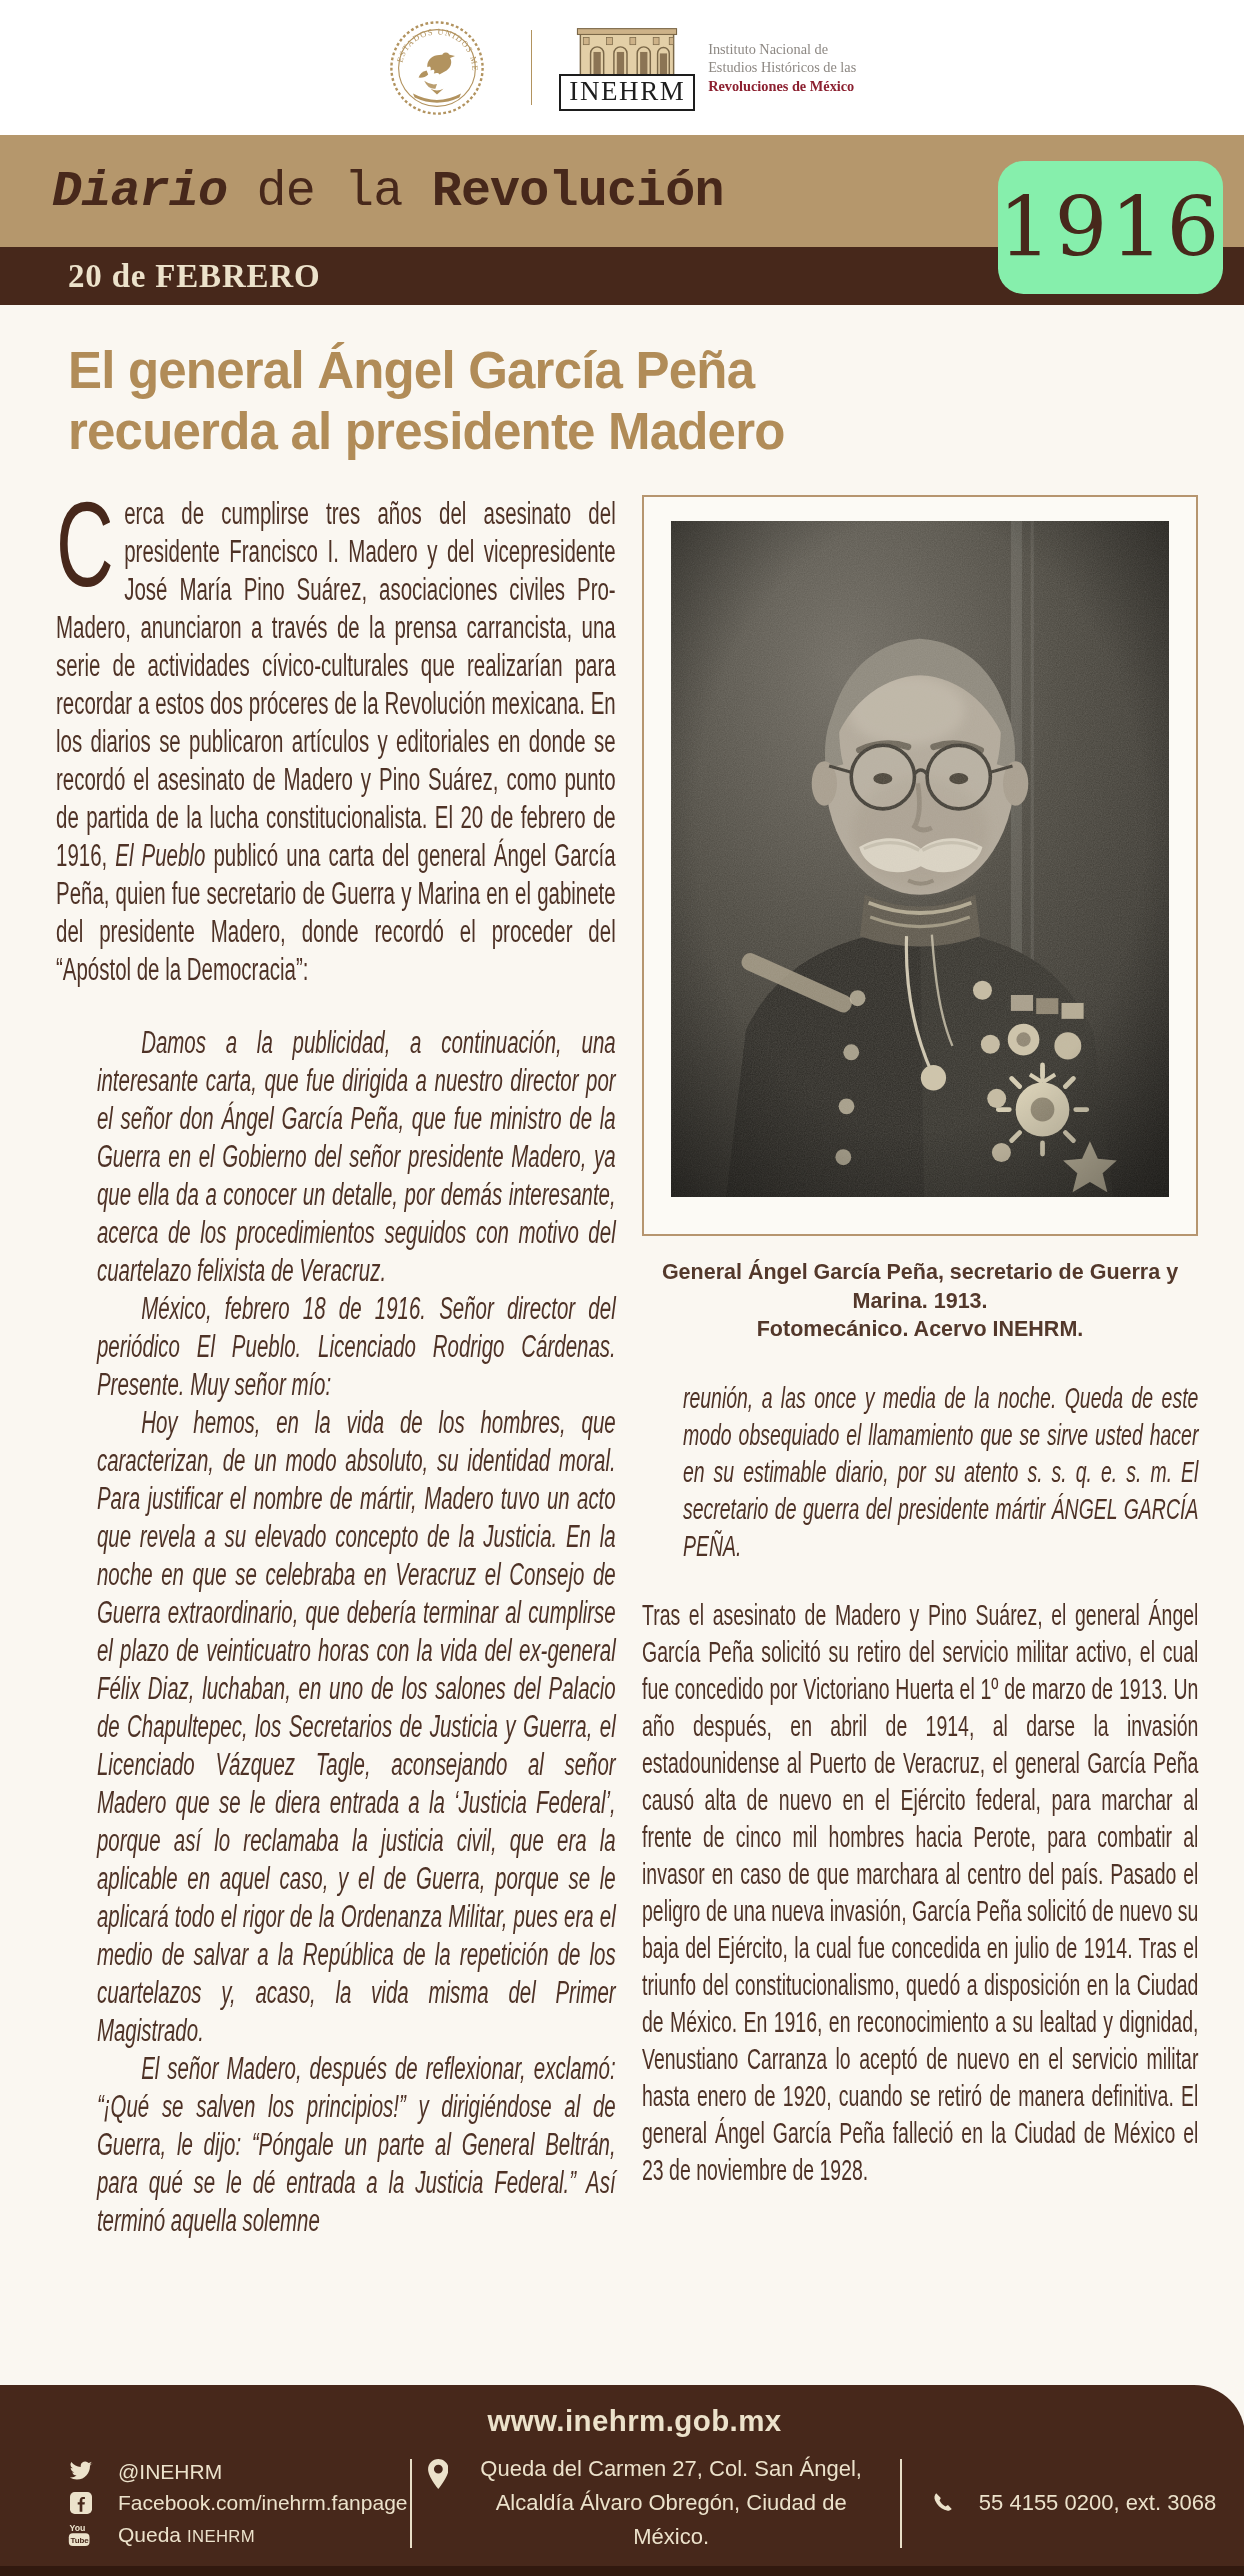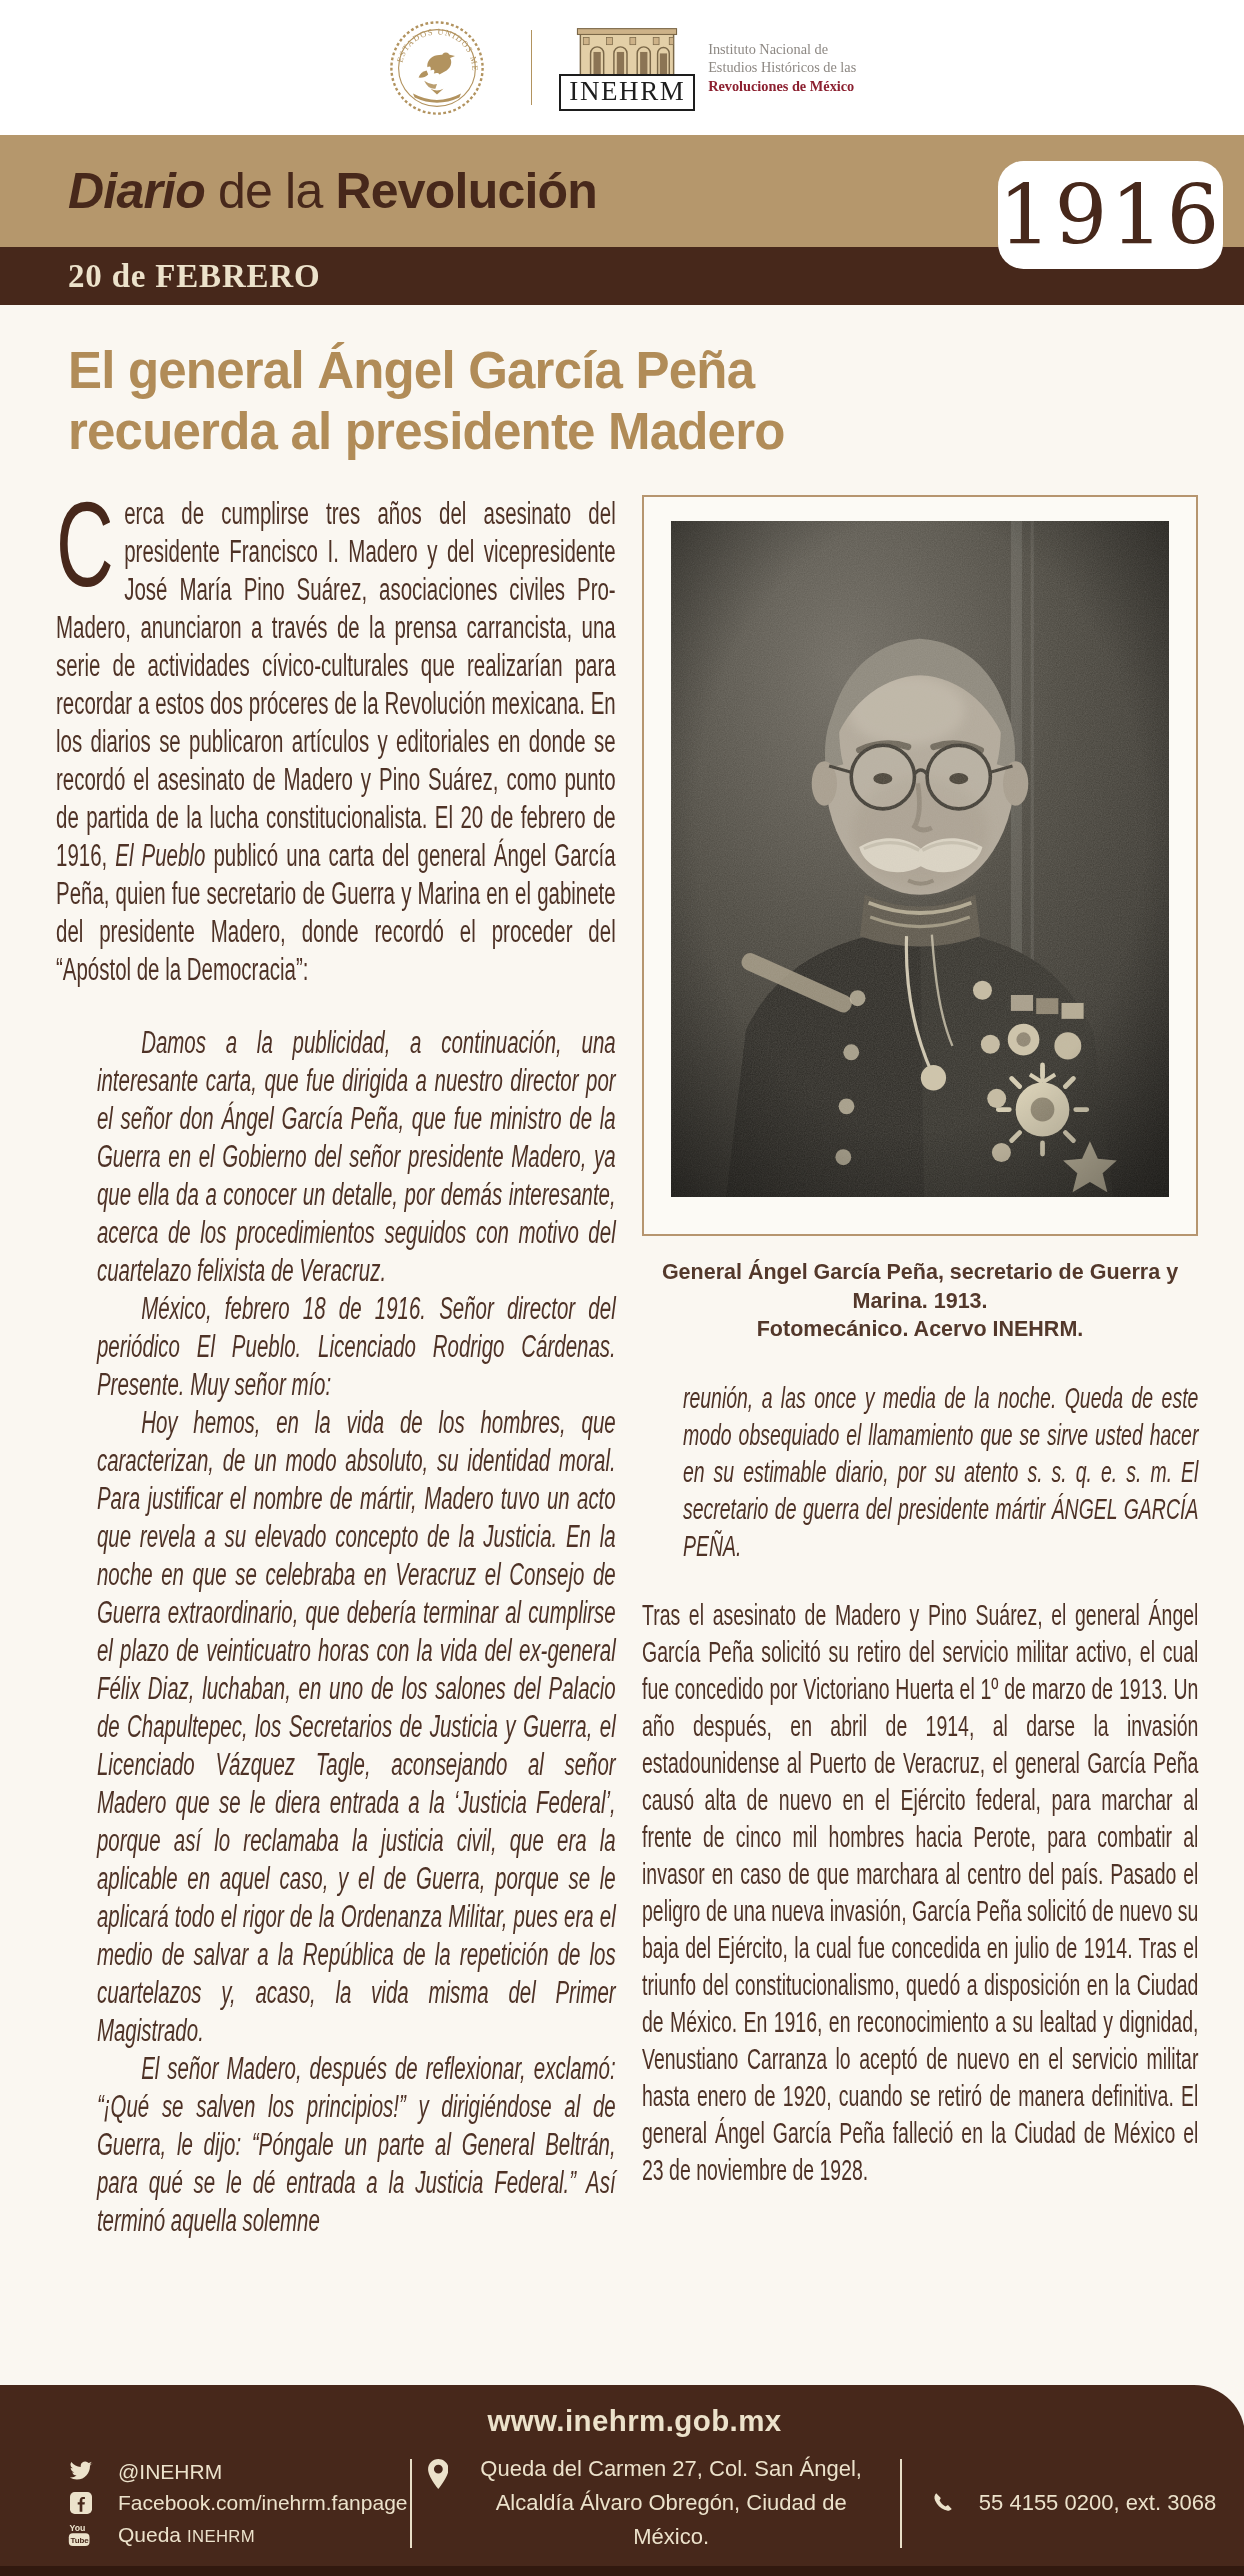--- a/index.html
+++ b/index.html
@@ -16,26 +16,26 @@
   .cultura-sub{font-size:18.3px;font-weight:bold;color:#1b1b1b;margin-top:6.4px;letter-spacing:0.3px;}
   .logo-divider{width:1.6px;height:75px;background:#b2935f;margin:0 27px;}
   .inehrm-block{display:flex;align-items:center;}
   .inehrm-left{display:flex;flex-direction:column;align-items:center;margin-right:12.7px;}
   .inehrm-building{width:102px;height:53px;}
   .inehrm-box{border:2.4px solid #1d1d1d;padding:0 8px 1.6px;font-family:"Liberation Serif",serif;font-size:27px;letter-spacing:1.6px;color:#1d1d1d;margin-top:-3.2px;background:#fff;}
   .inehrm-text{font-family:"Liberation Serif",serif;font-size:14.3px;line-height:1.3;color:#8d8883;}
   .inehrm-text .red{color:#8c2030;font-weight:bold;}
   
   .band-tan{height:112px;background:#b5976c;position:relative;display:flex;align-items:center;flex:none;}
-  .diario{margin-left:68px;font-size:50px;color:#47281b;letter-spacing:-0.8px;white-space:nowrap;}
+  .diario{margin-left:52px;font-size:50px;color:#47281b;letter-spacing:-0.8px;white-space:nowrap;font-family:Liberation Mono, monospace;}
   .diario .it{font-weight:bold;font-style:italic;}
   .diario .light{font-weight:normal;}
   .diario .bold{font-weight:bold;}
   .year-badge{
-    position:absolute;right:22px;top:26px;width:225px;height:108px;background:#ffffff;
+    position:absolute;right:22px;top:26px;width:225px;height:133px;background:#86efac;
     border-radius:25.5px;display:flex;align-items:center;justify-content:center;z-index:10;
     font-family:"DejaVu Serif",serif;font-size:83px;color:#47281b;letter-spacing:3.2px;
   }
   .band-dark{height:58px;background:#47281b;display:flex;align-items:center;flex:none;}
   .date-label{margin-left:68px;color:#ece2cb;font-size:33px;font-weight:bold;font-family:"Liberation Serif",serif;letter-spacing:0.8px;}
   
   main{flex:1;padding:35px 46px 0 56px;overflow:hidden;}
   .title{font-size:51px;font-weight:bold;color:#b18c58;line-height:1.2;letter-spacing:-0.8px;margin:0 0 33px 12px;}
   .columns{display:flex;}
   .col-left{width:559px;flex:none;}

